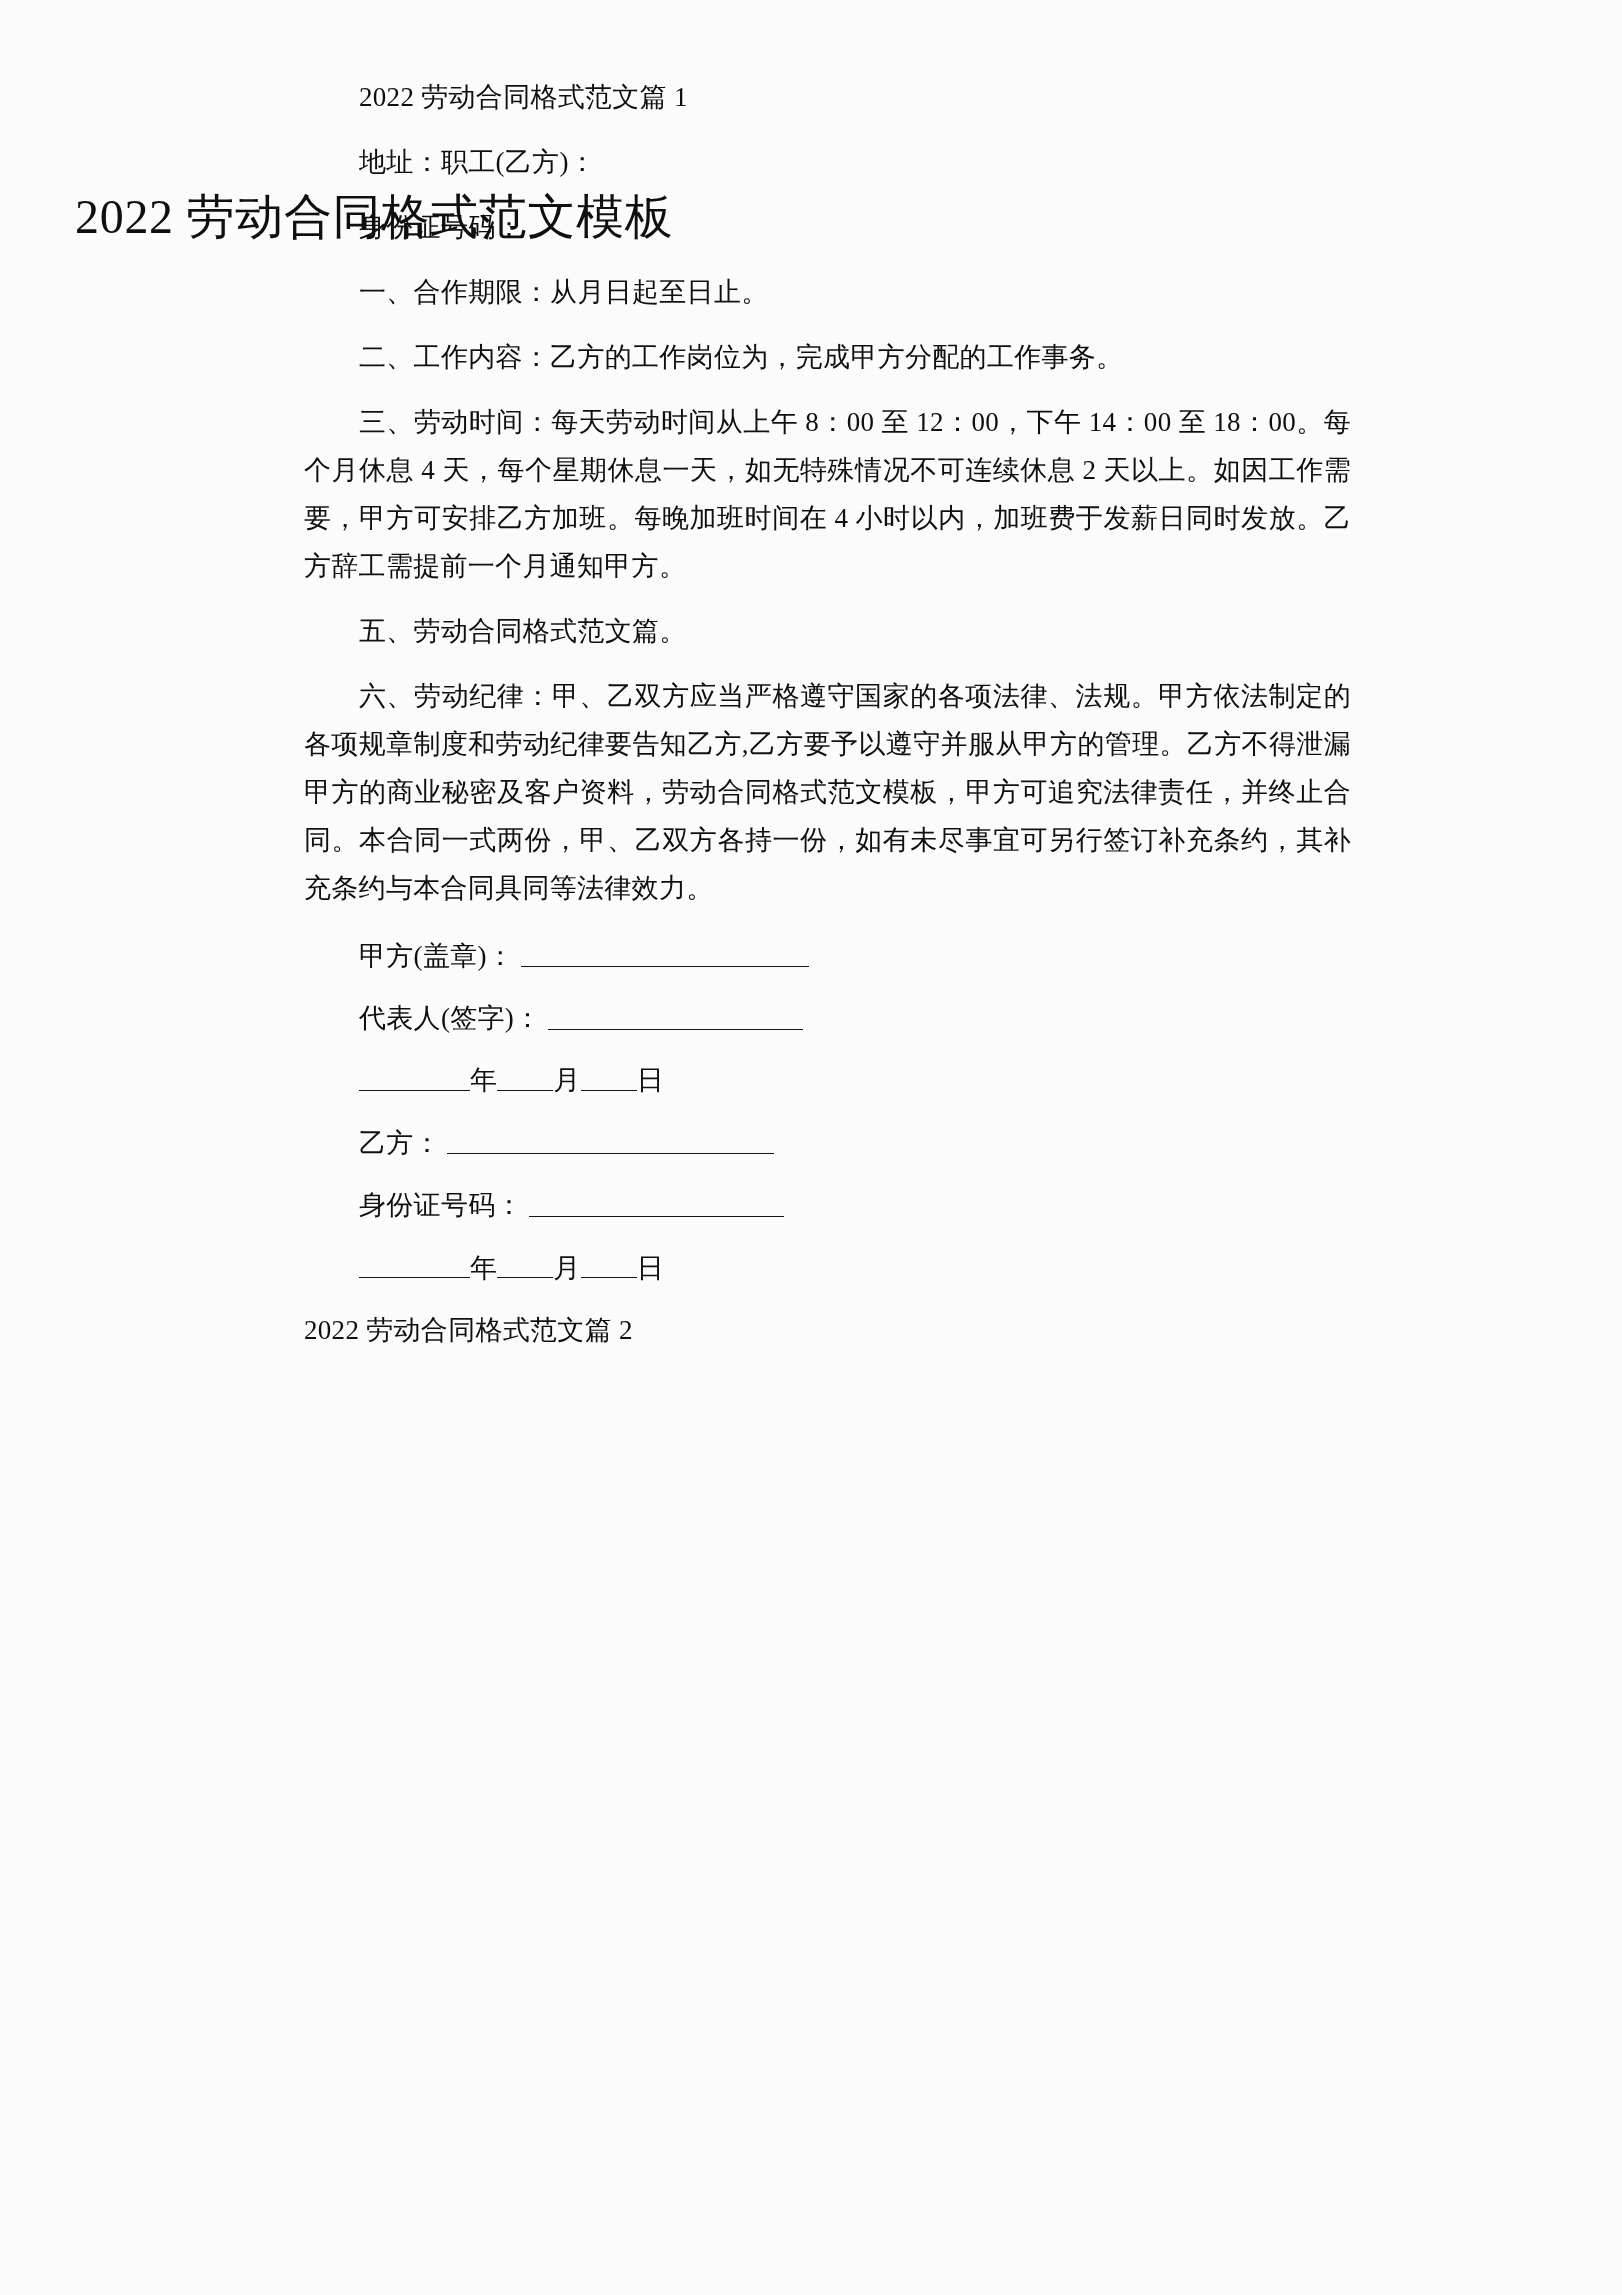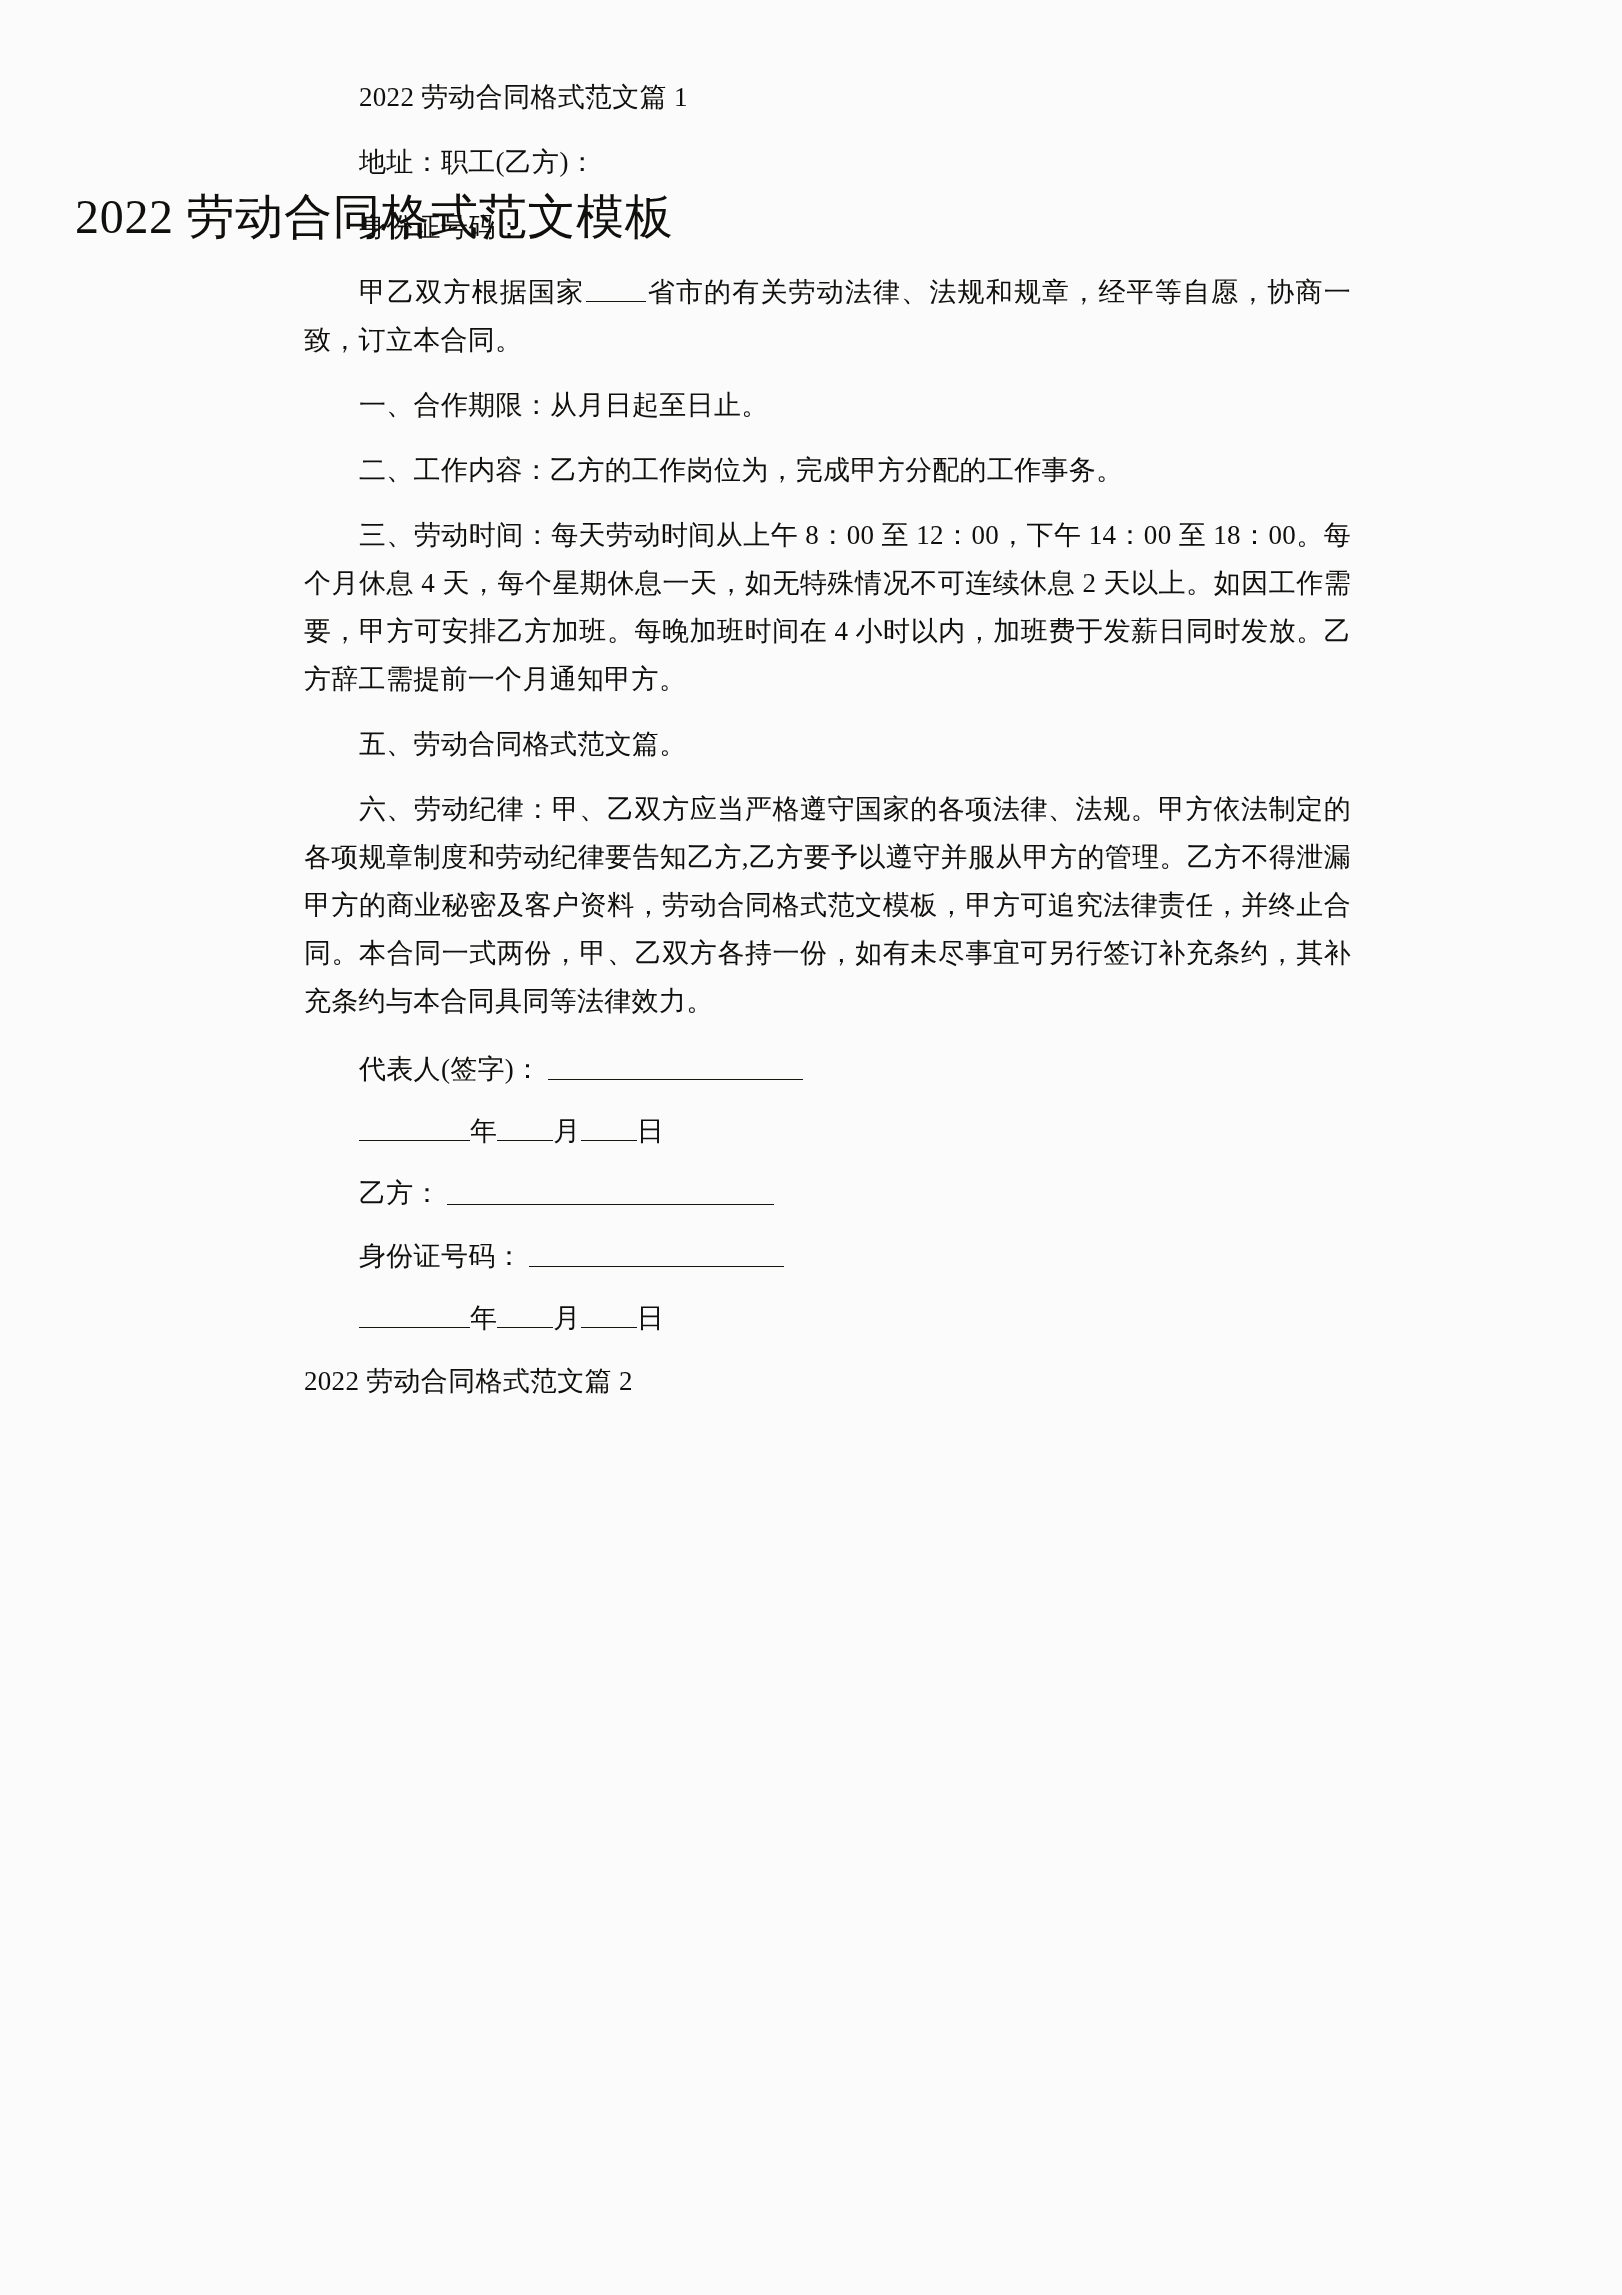--- a/index.html
+++ b/index.html
@@ -107,37 +107,37 @@
 
     <div class="block">
 
       <p class="para indent">2022 劳动合同格式范文篇 1</p>
 
 
       <p class="para indent">地址：职工(乙方)：</p>
 
       <p class="para indent">身份证号码：</p>
 
-      <p class="para indent"><span>甲乙双方根据国家</span><span class="blank-sm"></span><span>省市的有关劳动法律、法规和规章，经平等自愿，协商一致，订立本合同。</span></p>
 
       <p class="para indent">一、合作期限：从月日起至日止。</p>
 
       <p class="para indent">二、工作内容：乙方的工作岗位为，完成甲方分配的工作事务。</p>
 
       <p class="para indent">三、劳动时间：每天劳动时间从上午 8：00 至 12：00，下午 14：00 至 18：00。每个月休息 4 天，每个星期休息一天，如无特殊情况不可连续休息 2 天以上。如因工作需要，甲方可安排乙方加班。每晚加班时间在 4 小时以内，加班费于发薪日同时发放。乙方辞工需提前一个月通知甲方。</p>
 
 
       <p class="para indent">五、劳动合同格式范文篇。</p>
 
       <p class="para indent">六、劳动纪律：甲、乙双方应当严格遵守国家的各项法律、法规。甲方依法制定的各项规章制度和劳动纪律要告知乙方,乙方要予以遵守并服从甲方的管理。乙方不得泄漏甲方的商业秘密及客户资料，劳动合同格式范文模板，甲方可追究法律责任，并终止合同。本合同一式两份，甲、乙双方各持一份，如有未尽事宜可另行签订补充条约，其补充条约与本合同具同等法律效力。</p>
 
     </div>
 
     <div class="block" style="margin-top:19.6px;">
 
+      <p class="para sig"><span class="sec-label">甲方(盖章)：</span><span class="blank-line-long"></span></p>
 
       <p class="para sig"><span class="sec-label">代表人(签字)：</span><span class="blank-line-mid"></span></p>
 
       <p class="para sig"><span class="blank-date-y"></span><span>年</span><span class="blank-date-m"></span><span>月</span><span class="blank-date-m"></span><span>日</span></p>
 
       <p class="para sig"><span class="sec-label">乙方：</span><span class="blank-line-yi"></span></p>
 
       <p class="para sig"><span class="sec-label">身份证号码：</span><span class="blank-line-mid"></span></p>
 
       <p class="para sig"><span class="blank-date-y"></span><span>年</span><span class="blank-date-m"></span><span>月</span><span class="blank-date-m"></span><span>日</span></p>

